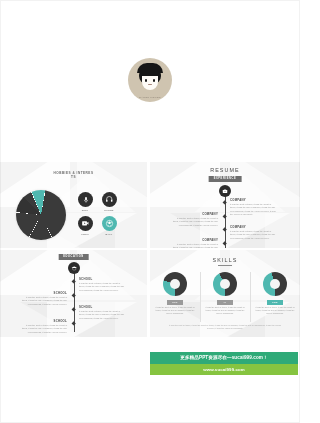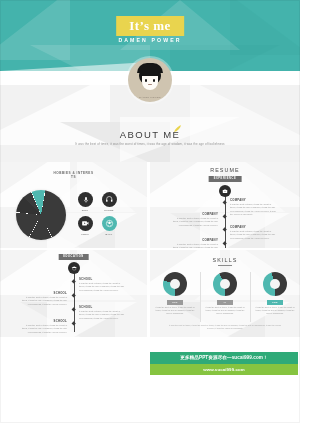--- a/index.html
+++ b/index.html
@@ -148,55 +148,31 @@
     text-align:center;padding:3px 0;letter-spacing:.1px;}
 
   .edge{position:absolute;left:0;top:0;width:300px;height:423px;
     box-shadow:inset 0 0 0 1px rgba(0,0,0,.05);pointer-events:none;}
 </style>
 </head>
 <body>
 
 <div class="page">
 
-  <div class="hero">
-    <div class="poly p1"></div>
-    <div class="poly p2"></div>
-    <div class="poly p3"></div>
-    <div class="poly p4"></div>
-    <div class="poly p5"></div>
-
-    <div class="title-box">
-      <div class="t">It’s me</div>
-    </div>
-    <div class="subtitle">DAMEN POWER</div>
-    <div class="hero-bottom"></div>
-  </div>
 
   <div class="avatar-wrap">
     <div class="av-hair"></div>
     <div class="av-cap"></div>
     <div class="av-face"></div>
     <div class="av-eye l"></div>
     <div class="av-eye r"></div>
     <div class="av-mouth"></div>
     <div class="av-name">DAMEN POWER</div>
   </div>
 
-  <div class="about">
-    <div class="ab1"></div>
-    <div class="ab2"></div>
-    <div class="ab3"></div>
-    <div class="ab4"></div>
-    <div class="about-title">ABOUT ME</div>
-    <svg class="about-leaf" viewBox="0 0 10 10">
-      <path d="M1 9 C3 4, 7 2, 9 1 C8 5, 5 8, 1 9 Z" fill="#e9d44e"></path>
-    </svg>
-    <div class="about-sub">It was the best of times, it was the worst of times, it was the age of wisdom, it was the age of foolishness</div>
-  </div>
 
   <div class="grid">
 
     <div class="panel pa">
       <div class="bg g1"></div>
       <div class="bg g2"></div>
       <div class="bg g5"></div>
       <div class="bg g3"></div>
       <div class="bg g4"></div>
 

